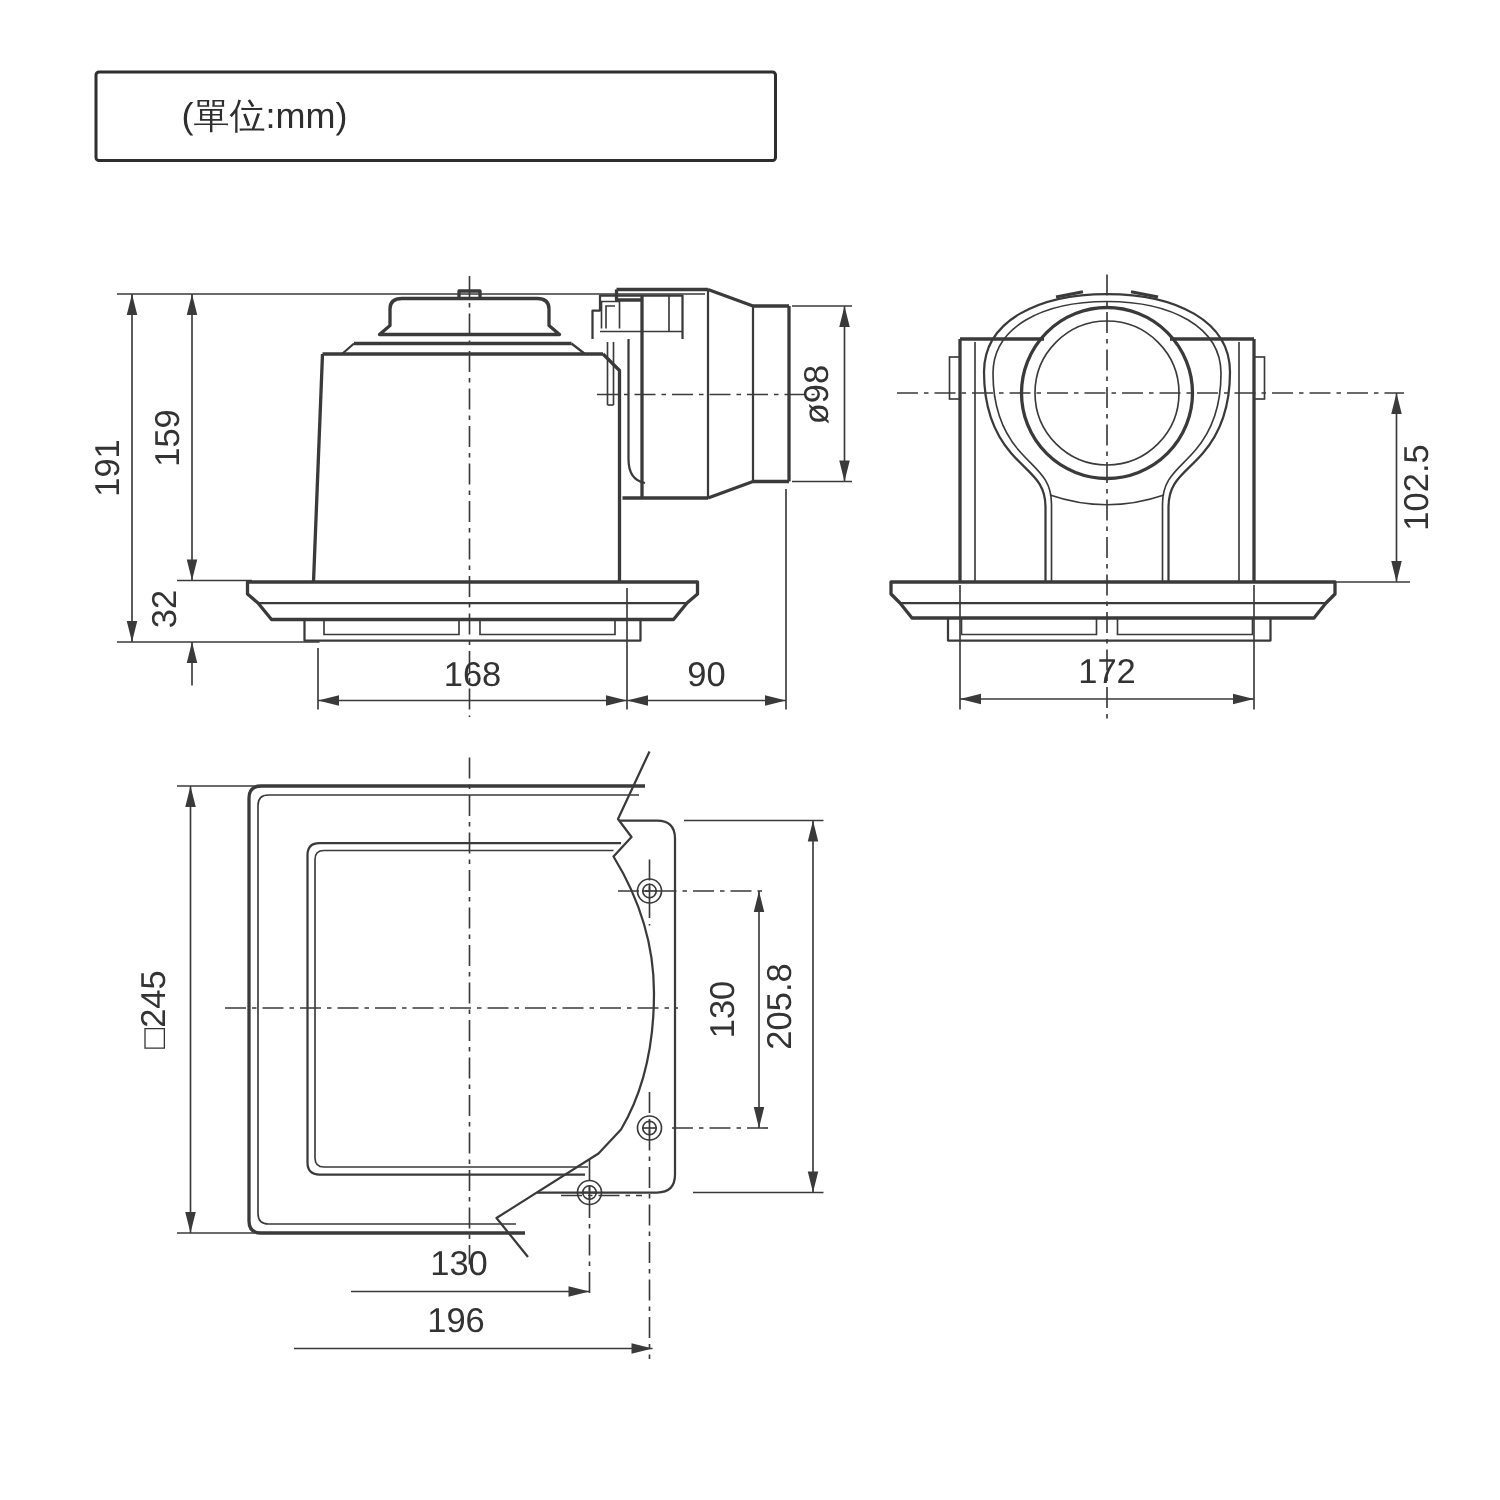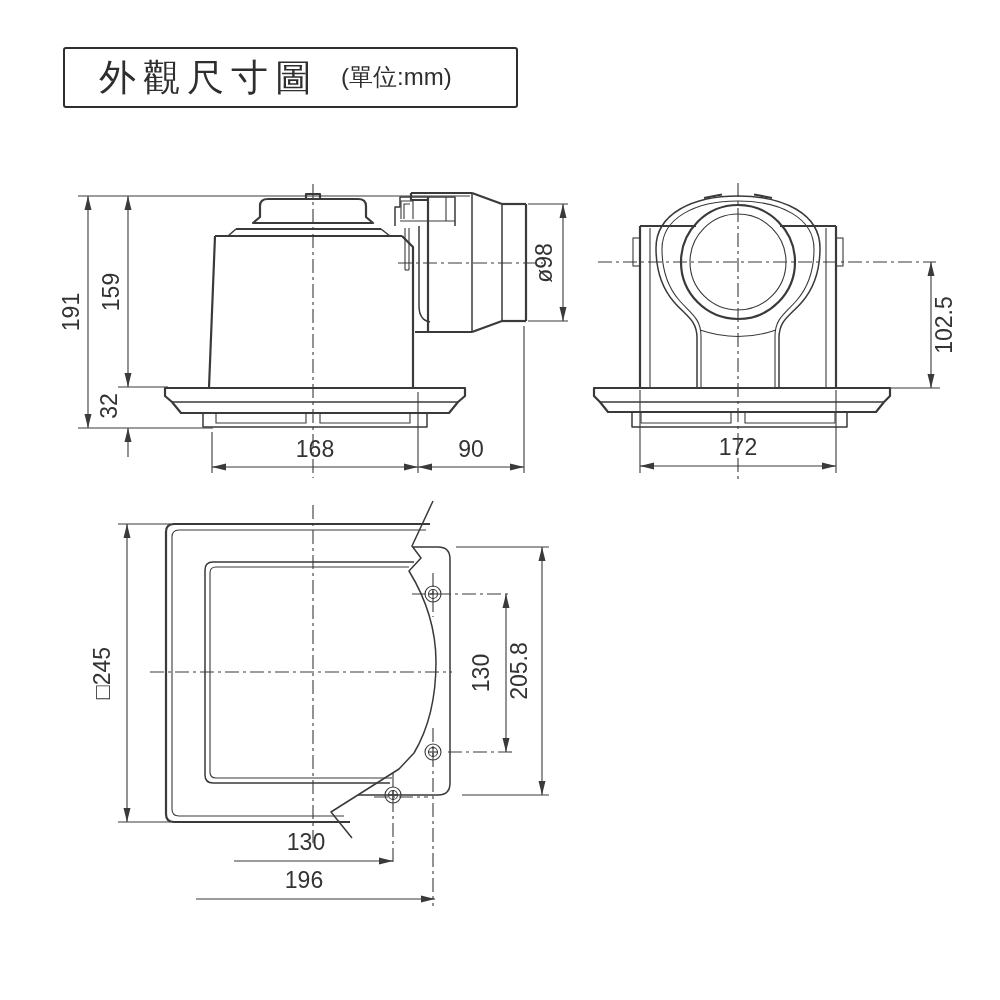--- a/index.html
+++ b/index.html
@@ -188,17 +188,16 @@
 
       <text class="dt" transform="rotate(-90 110 673)" x="110" y="673" text-anchor="middle">□245</text>
       <text class="dt" transform="rotate(-90 489 673)" x="489" y="673" text-anchor="middle">130</text>
       <text class="dt" transform="rotate(-90 527 671)" x="527" y="671" text-anchor="middle">205.8</text>
       <text class="dt" x="306" y="850" text-anchor="middle">130</text>
       <text class="dt" x="304" y="888" text-anchor="middle">196</text>
     </g>
   </svg>
 
   <div id="titlebox">
-    <span class="main">外觀尺寸圖</span>
     <span class="unit">(單位:mm)</span>
   </div>
 
 </div>
 
 </body></html>

